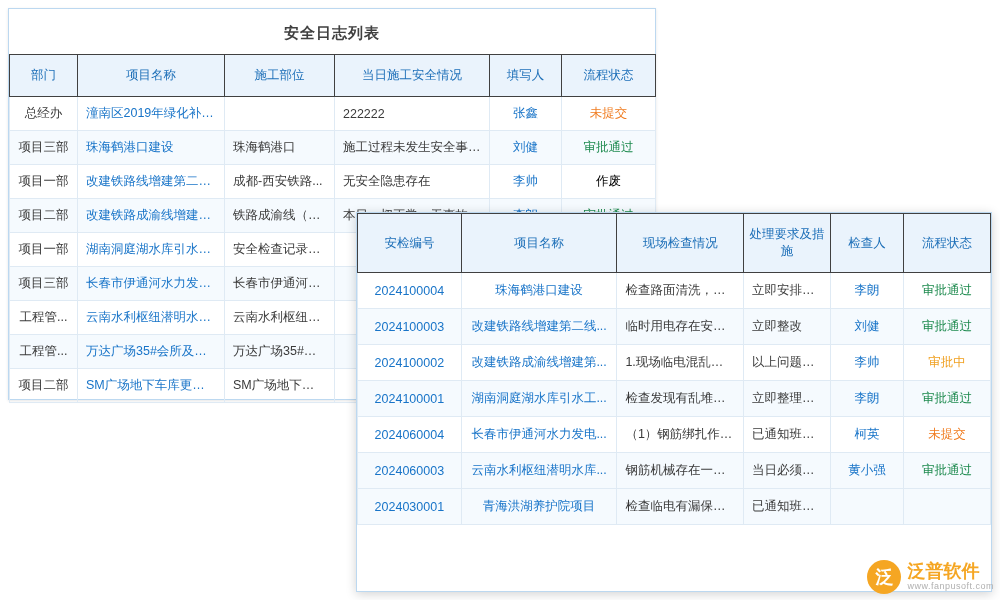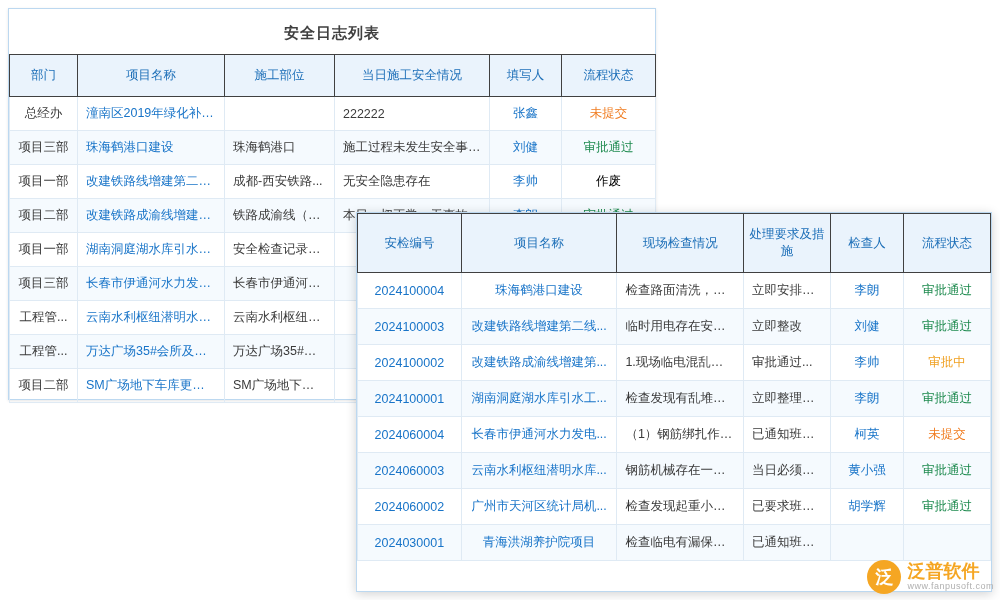--- a/index.html
+++ b/index.html
@@ -250,21 +250,21 @@
         <td class="name">改建铁路线增建第二线...</td>
         <td>临时用电存在安全...</td>
         <td>立即整改</td>
         <td class="c blue">刘健</td>
         <td class="c st-pass">审批通过</td>
       </tr>
       <tr>
         <td class="c link">2024100002</td>
         <td class="name">改建铁路成渝线增建第...</td>
         <td>1.现场临电混乱，4...</td>
-        <td>审批通过...</td>
+        <td>以上问题限...</td>
         <td class="c blue">李帅</td>
         <td class="c st-ing">审批中</td>
       </tr>
       <tr class="alt">
         <td class="c link">2024100001</td>
         <td class="name">湖南洞庭湖水库引水工...</td>
         <td>检查发现有乱堆放...</td>
         <td>立即整理归类</td>
         <td class="c blue">李朗</td>
         <td class="c st-pass">审批通过</td>
@@ -276,28 +276,20 @@
         <td>已通知班组...</td>
         <td class="c blue">柯英</td>
         <td class="c st-none">未提交</td>
       </tr>
       <tr class="alt">
         <td class="c link">2024060003</td>
         <td class="name">云南水利枢纽潜明水库...</td>
         <td>钢筋机械存在一闸...</td>
         <td>当日必须整...</td>
         <td class="c blue">黄小强</td>
-        <td class="c st-pass">审批通过</td>
-      </tr>
-      <tr>
-        <td class="c link">2024060002</td>
-        <td class="name">广州市天河区统计局机...</td>
-        <td>检查发现起重小物...</td>
-        <td>已要求班组...</td>
-        <td class="c blue">胡学辉</td>
         <td class="c st-pass">审批通过</td>
       </tr>
       <tr class="alt">
         <td class="c link">2024030001</td>
         <td class="name">青海洪湖养护院项目</td>
         <td>检查临电有漏保部...</td>
         <td>已通知班组...</td>
         <td class="c blue"></td>
         <td class="c"></td>
       </tr>

